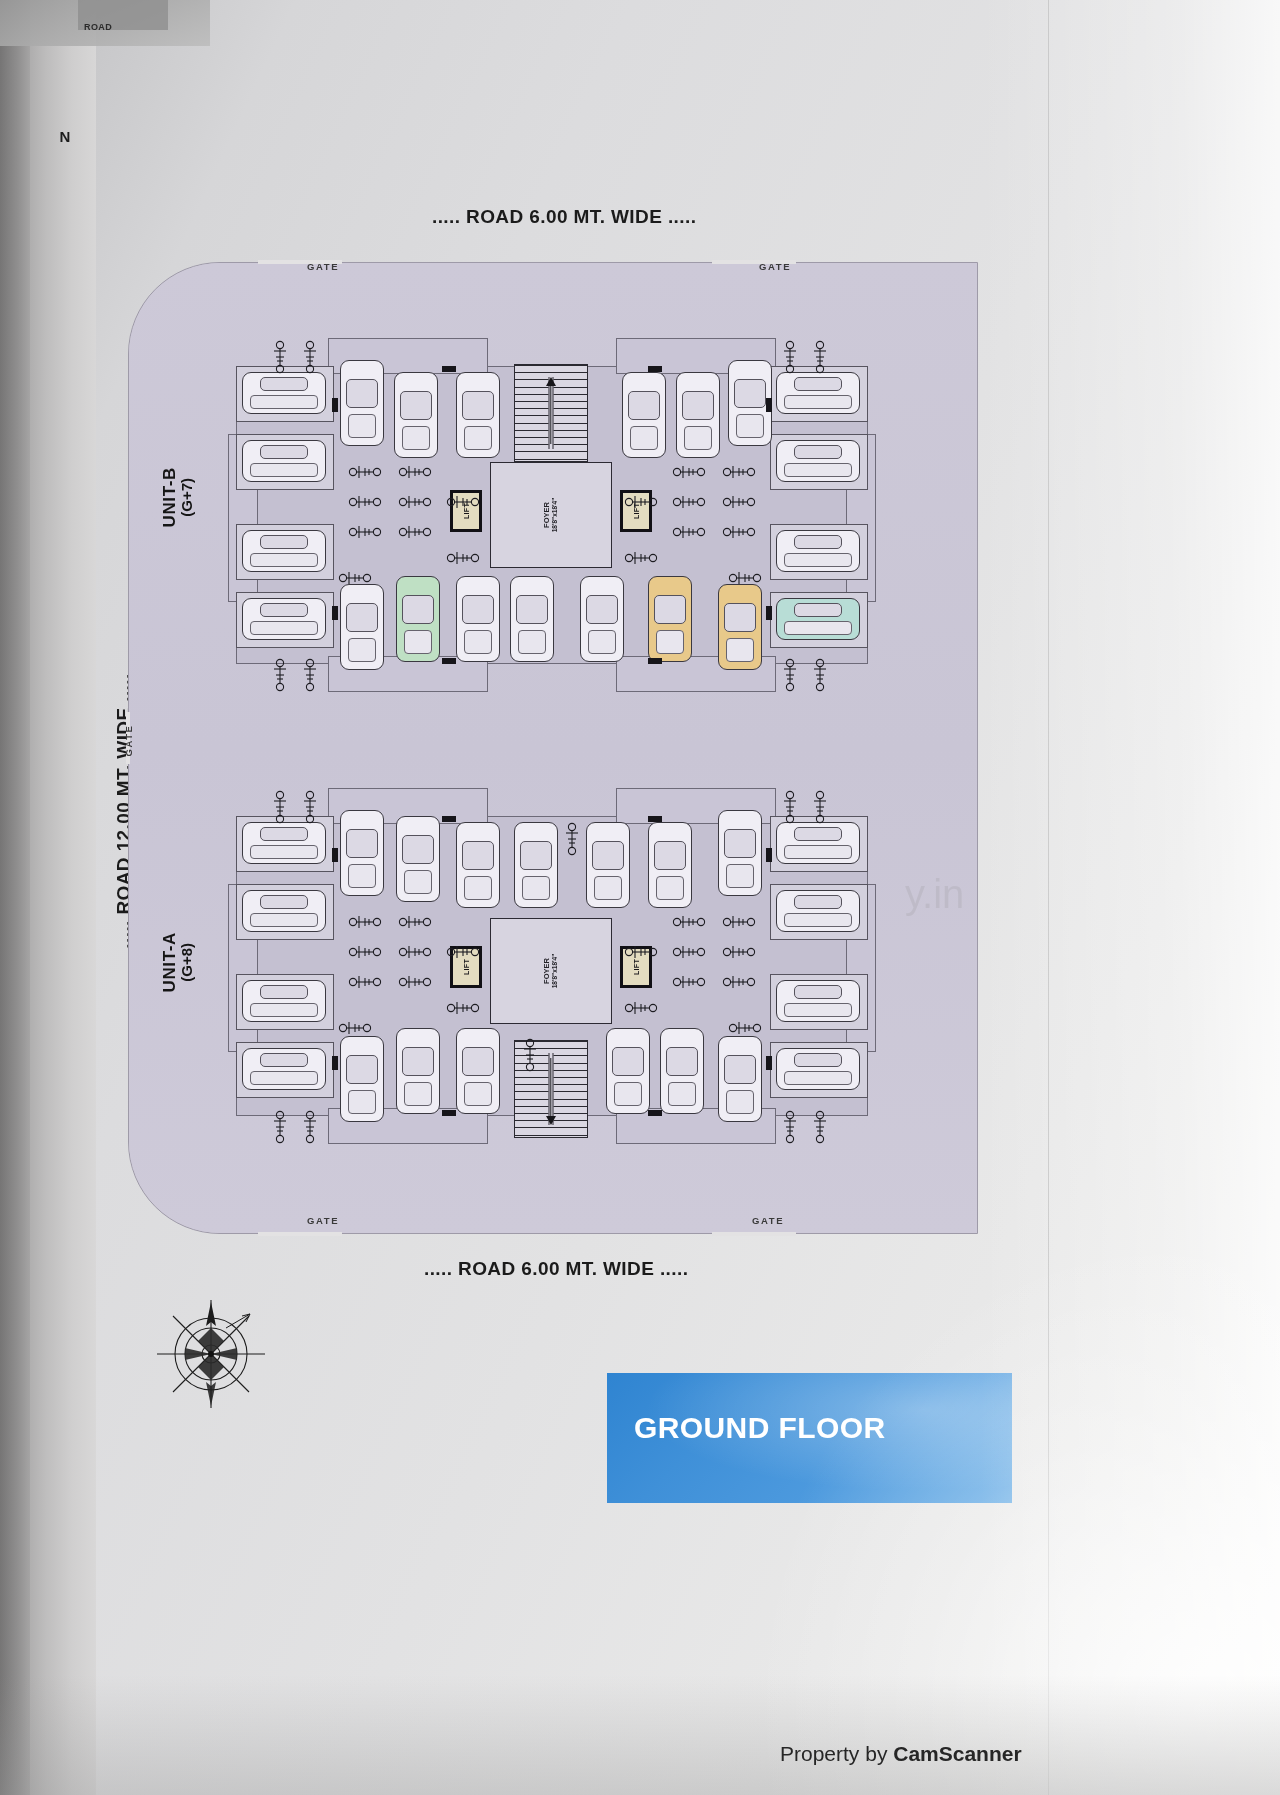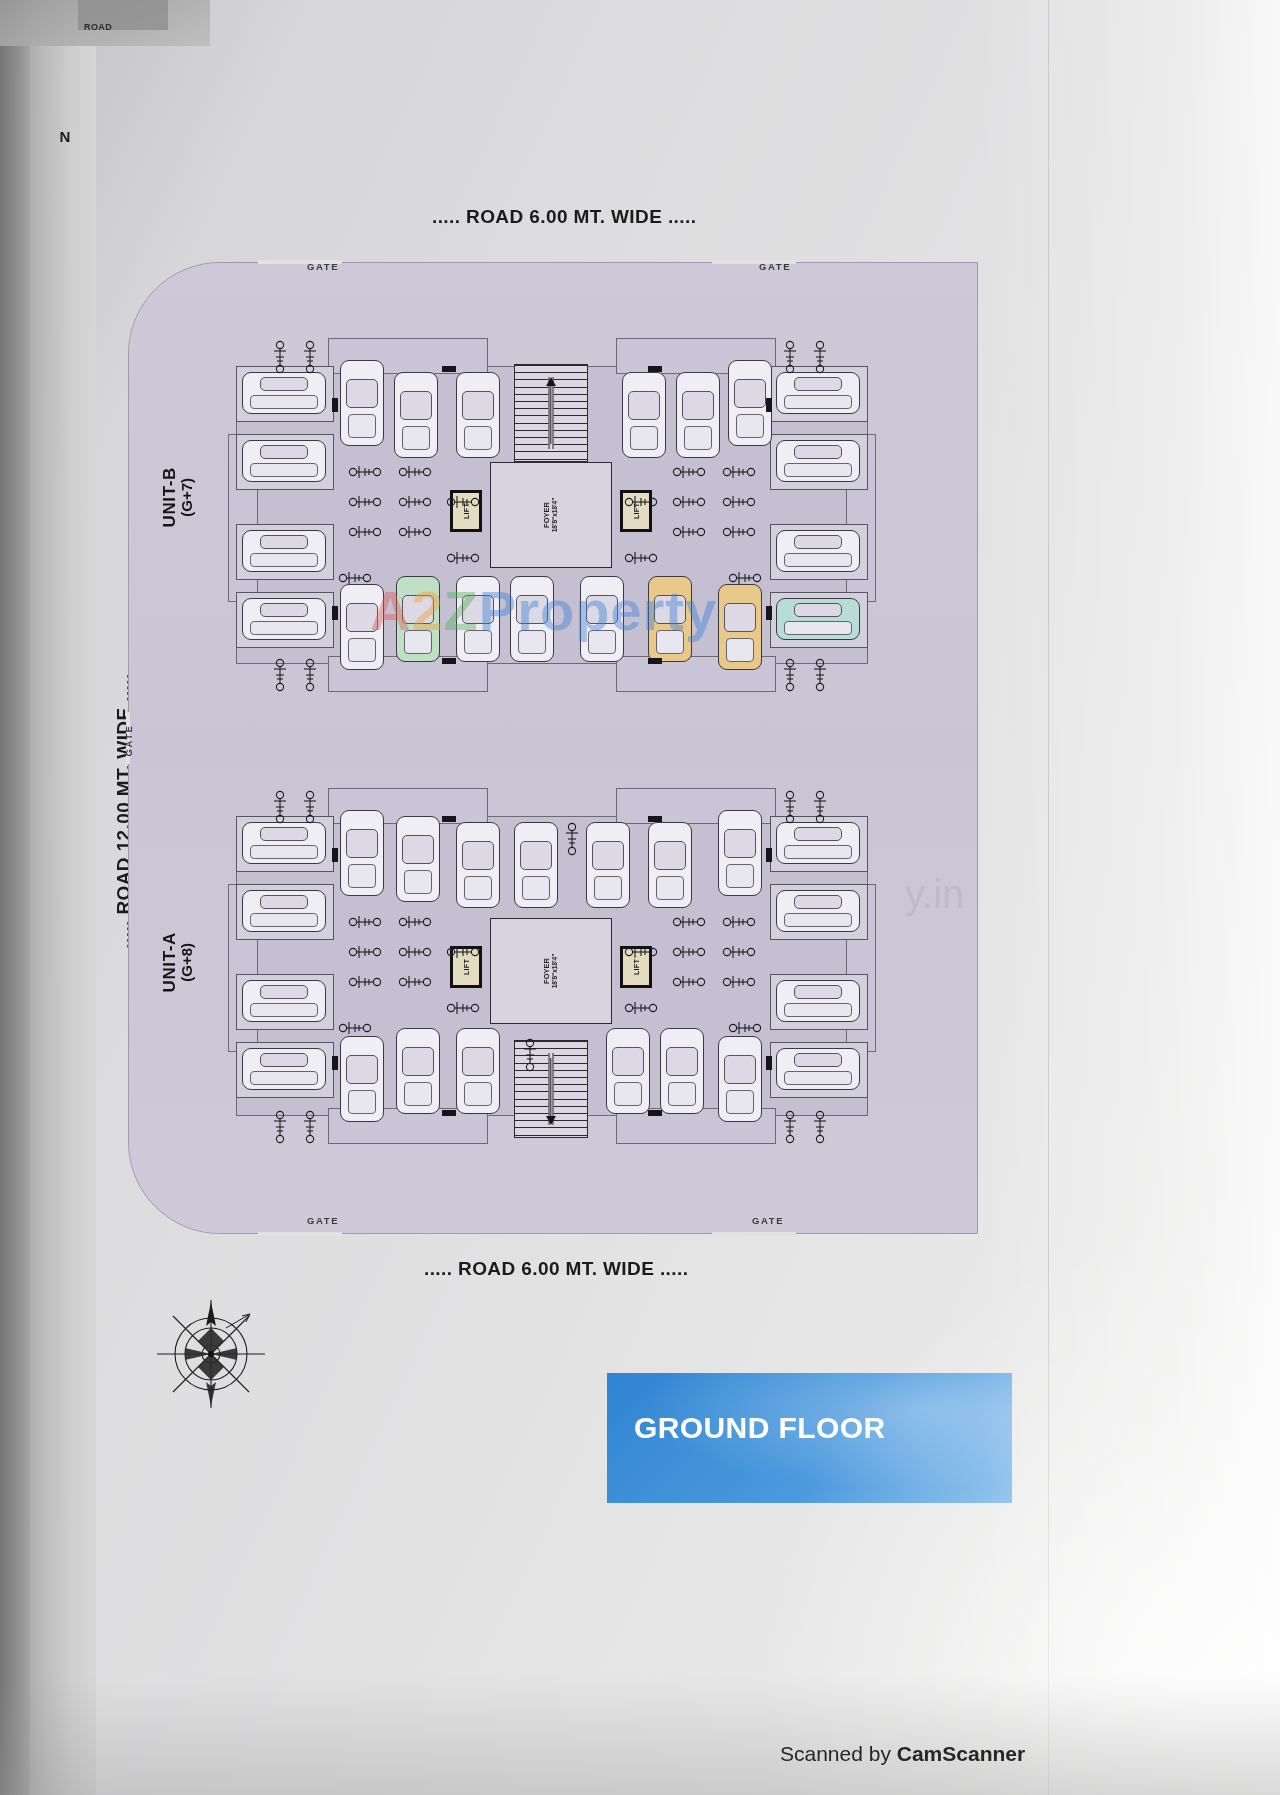--- a/index.html
+++ b/index.html
@@ -1101,23 +1101,20 @@
     <div class="pillar" style="left:104px; top:60px;  width:6px; height:14px;"></div>
     <div class="pillar" style="left:104px; top:268px; width:6px; height:14px;"></div>
     <div class="pillar" style="left:538px; top:60px;  width:6px; height:14px;"></div>
     <div class="pillar" style="left:538px; top:268px; width:6px; height:14px;"></div>
     <div class="pillar" style="left:214px; top:28px;  width:14px; height:6px;"></div>
     <div class="pillar" style="left:420px; top:28px;  width:14px; height:6px;"></div>
     <div class="pillar" style="left:214px; top:322px; width:14px; height:6px;"></div>
     <div class="pillar" style="left:420px; top:322px; width:14px; height:6px;"></div>
   </div>
 
-  <div id="wm-a2z">
-    <span class="w1">A</span><span class="w2">2</span><span class="w3">Z</span><span class="w4">Property</span>
-  </div>
   <div id="wm-in">y.in</div>
 
   <div id="compass">
     <svg viewBox="0 0 130 150">
       <g stroke="#1c1c1c" fill="none" stroke-width="1.1">
         <circle cx="65" cy="62" r="36"></circle>
         <circle cx="65" cy="62" r="26"></circle>
         <circle cx="65" cy="62" r="9"></circle>
         <path d="M65 8 L65 116"></path>
         <path d="M11 62 L119 62"></path>
@@ -1147,16 +1144,16 @@
   <div id="banner">
     <div id="banner-glare"></div>
     <div id="banner-title">GROUND FLOOR</div>
   </div>
 
   <div id="page-curl"></div>
   <div id="page-glare-bottom"></div>
   <div id="page-shadow-bottom"></div>
 
   <div id="camscanner">
-    <span>Scanned by </span><span class="cs-brand">CamScanner</span>
+    <span>Property by </span><span class="cs-brand">CamScanner</span>
   </div>
 
 </div>
 
 </body></html>

